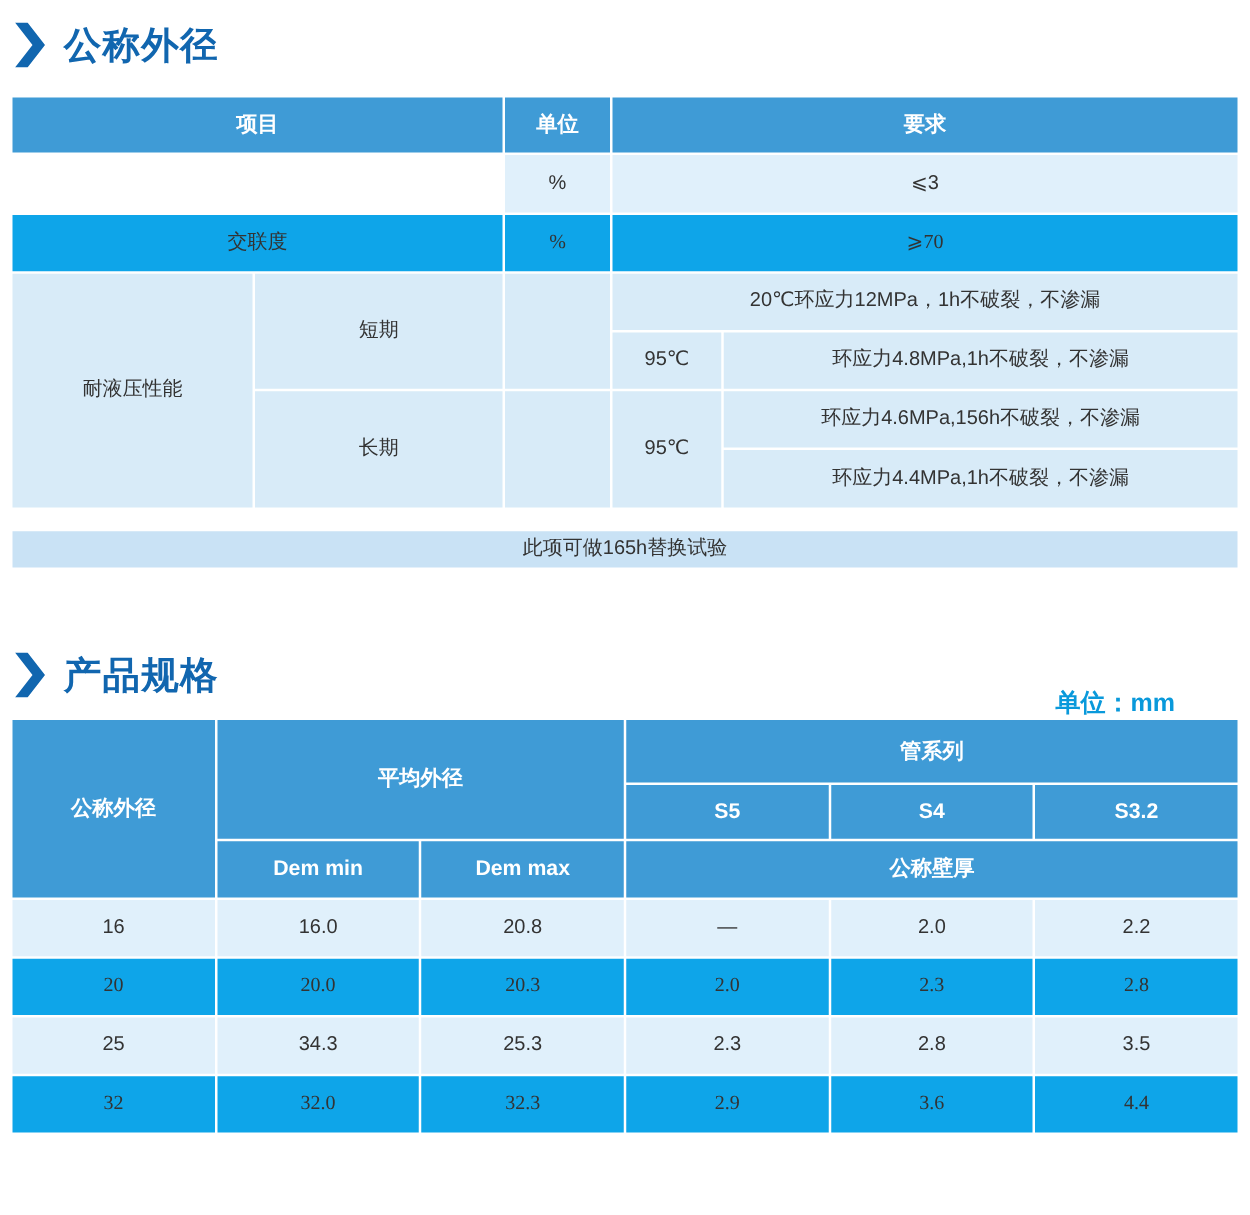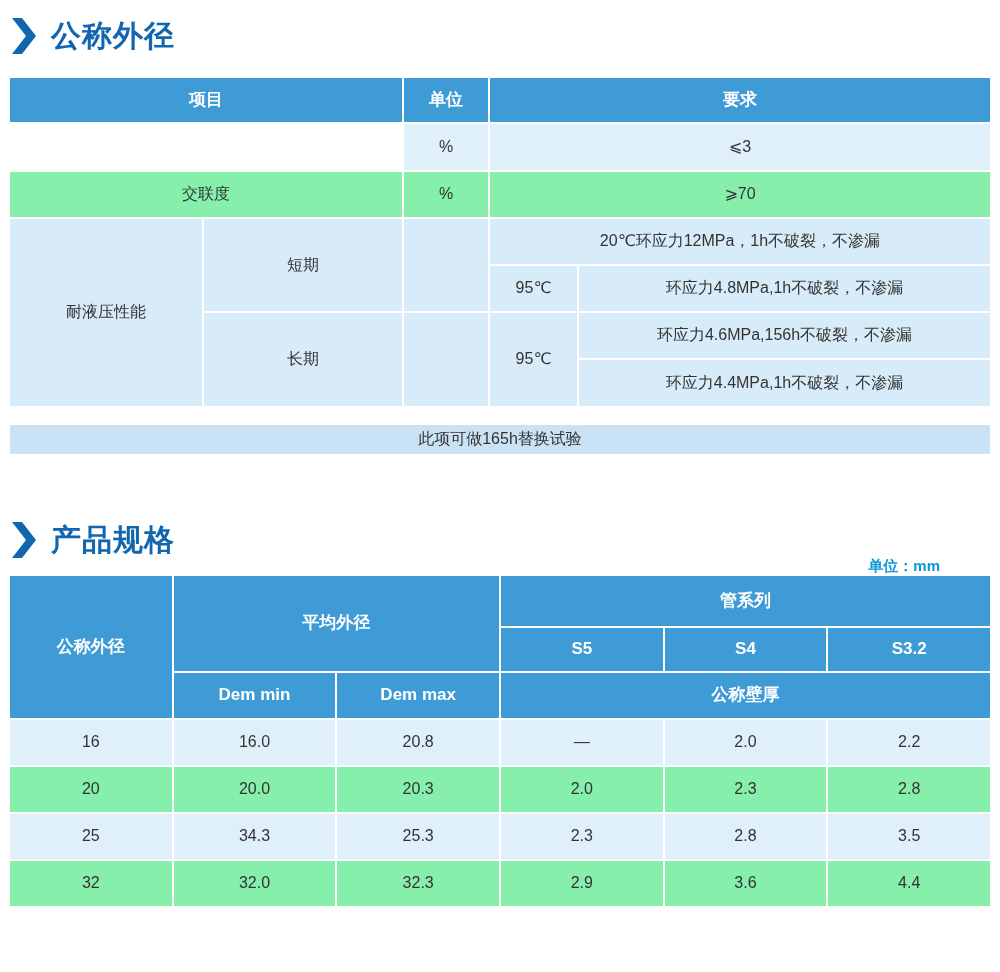--- a/index.html
+++ b/index.html
@@ -26,21 +26,21 @@
     letter-spacing: 1px;
   }
   .chevron { width: 24px; height: 36px; flex: 0 0 auto; }
   .title1 { margin-top: 14px; }
   .title2 { margin-top: 64px; margin-right: 10px; }
   .unit-note {
     margin-left: auto;
     align-self: flex-end;
     margin-right: 50px;
     margin-bottom: -14px;
-    font-size: 15px;
+    font-size: 20px;
     font-weight: bold;
     color: #0999DB;
   }
 
   
   .grid-table {
     display: grid;
     width: 980px;
     margin: 0 10px;
     gap: 2px;
@@ -57,21 +57,21 @@
     padding: 2px 18px;
   }
   .hdr {
     background: #3F9BD6;
     color: #ffffff;
     font-weight: bold;
     font-size: 17px;
   }
   .bg-light  { background: #E0F0FB; }
   .bg-mid    { background: #D8EBF8; }
-  .bg-dark   { background: #86efac; }
+  .bg-dark   { background: #0ea5e9; font-family: Liberation Serif, serif; }
   .bg-footer { background: #C9E2F5; margin-top: 17px; }
 
   
   .t1 {
     margin-top: 20px;
     grid-template-columns: 192px 198px 84px 87px 1fr;
     grid-template-rows: 44px 46px 45px 45px 45px 45px 46px 46px;
   }
 
   

